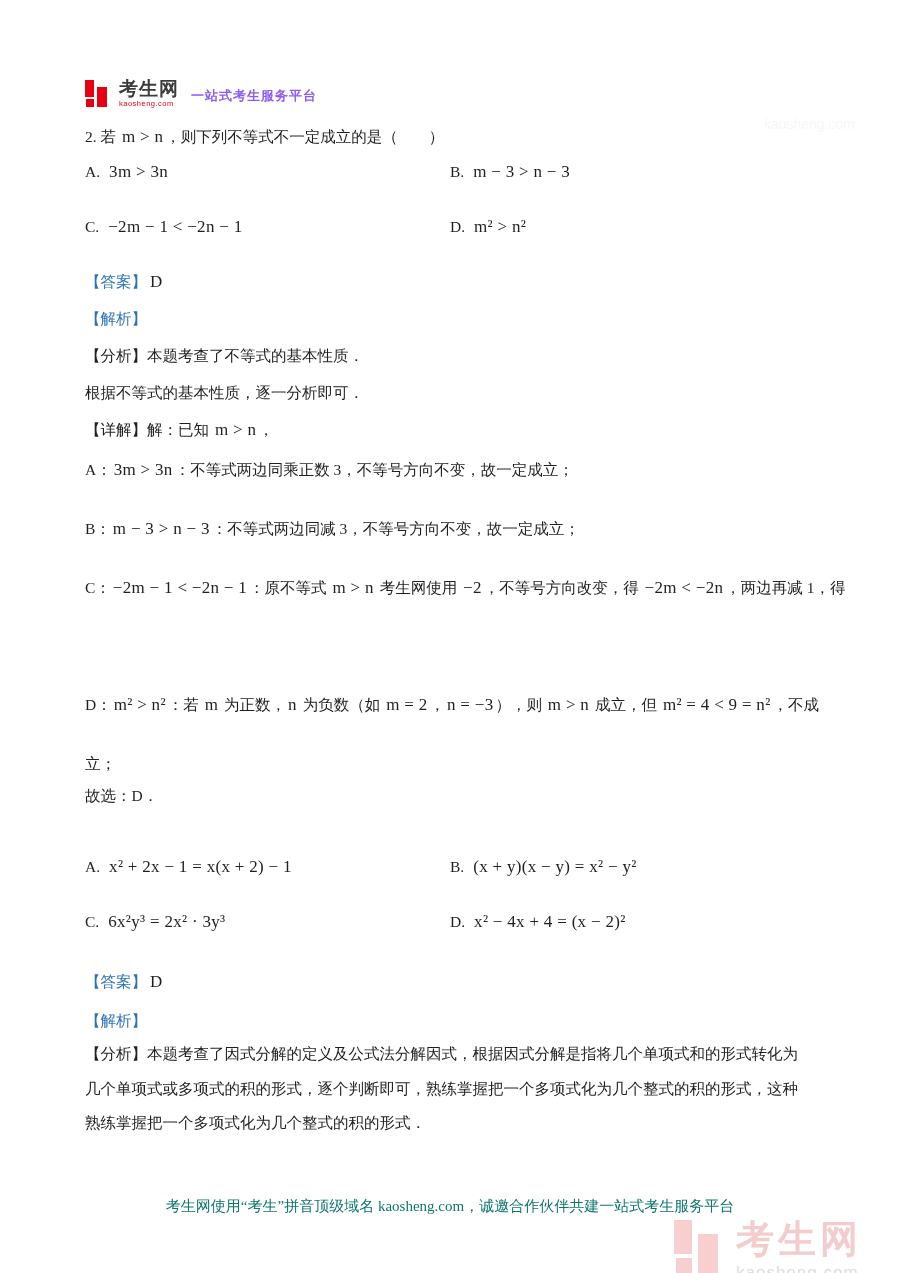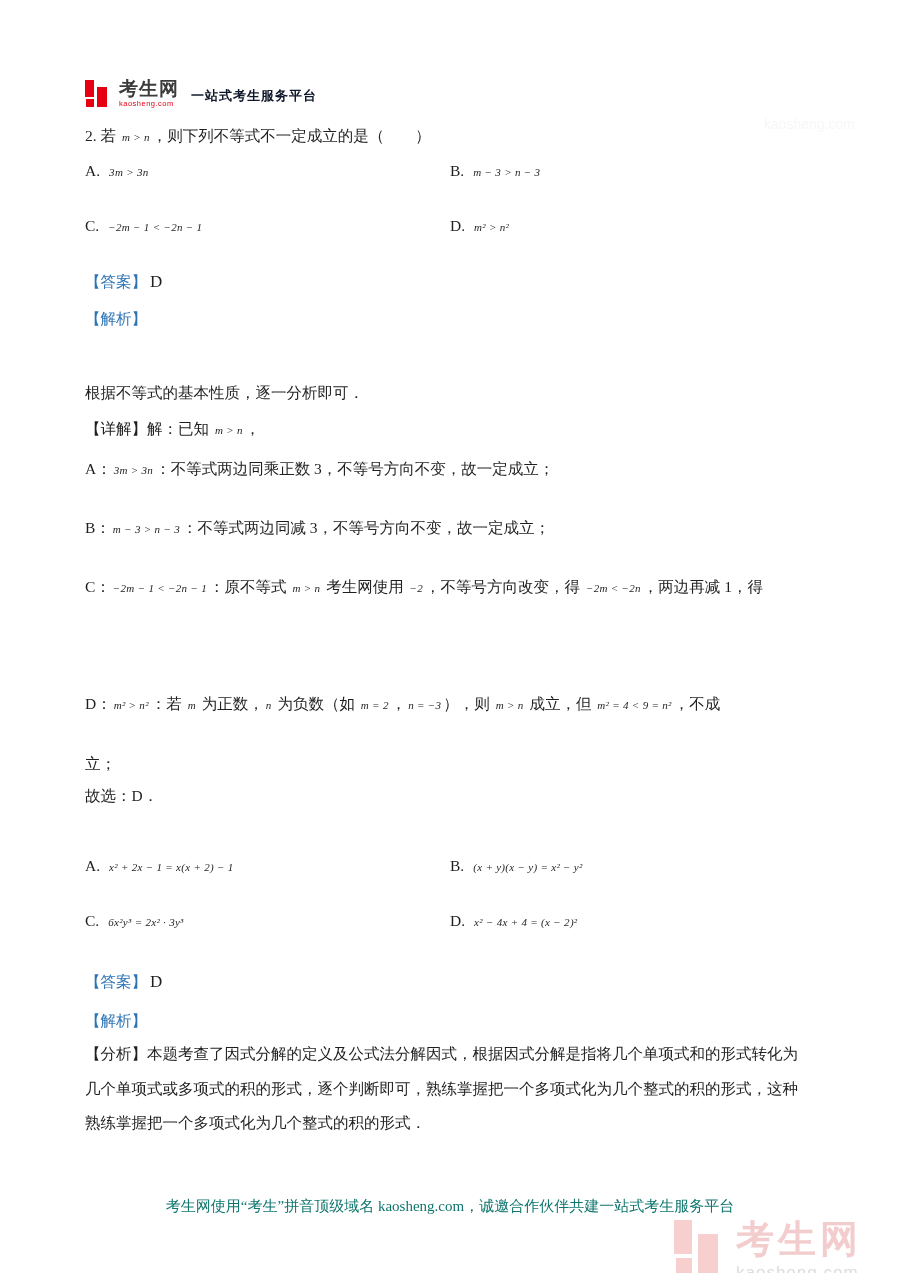--- a/index.html
+++ b/index.html
@@ -12,43 +12,42 @@
     overflow:hidden;
     margin-top:24px;
   }
   .line{
     position:absolute;left:85px;right:45px;
     font-size:15.5px;line-height:1.55;
     white-space:normal;
   }
   .math{
     font-family:"Liberation Serif","DejaVu Serif",serif;
-    font-style:italic;
-    font-size:11px;
+    font-size:17px;
     letter-spacing:.3px;
     padding:0 2px;
     text-align:right;
   }
   .tag-blue{color:#2e74b5;}
   .ans-val{font-size:17px;padding-left:3px;}
   .opt-row{position:absolute;left:85px;right:45px;}
   .opt-cell{position:absolute;top:0;display:flex;align-items:baseline;gap:7px;}
   .opt-cell.colA{left:0;}
   .opt-cell.colB{left:365px;}
   .opt-label{font-size:15.5px;}
   
   .logo{position:absolute;left:85px;top:55px;display:flex;align-items:flex-end;gap:8px;}
   .logo-icon{width:26px;height:28px;position:relative;flex:none;}
   .logo-icon .b1{position:absolute;left:0;top:0;width:9px;height:17px;background:#e60012;}
   .logo-icon .b2{position:absolute;left:1px;top:19px;width:8px;height:8px;background:#e60012;}
   .logo-icon .b3{position:absolute;left:12px;top:7px;width:10px;height:20px;background:#e60012;}
   .logo-text{display:flex;flex-direction:column;line-height:1;}
   .logo-cn{font-size:19px;font-weight:bold;color:#3c3c3c;font-family:"Liberation Sans","DejaVu Sans",sans-serif;letter-spacing:1px;}
   .logo-domain{font-size:7.5px;color:#e60012;font-family:"Liberation Sans",sans-serif;margin-top:2px;letter-spacing:.5px;}
-  .logo-tagline{font-size:13px;color:#0f172a;font-weight:bold;font-family:"Liberation Sans","DejaVu Sans",sans-serif;margin-left:4px;padding-bottom:3px;letter-spacing:1px;}
+  .logo-tagline{font-size:13px;color:#8b5cf6;font-weight:bold;font-family:"Liberation Sans","DejaVu Sans",sans-serif;margin-left:4px;padding-bottom:3px;letter-spacing:1px;}
   
   .wm-top{position:absolute;right:45px;top:92px;opacity:.07;display:flex;align-items:center;gap:6px;}
   .wm-top .t{font-size:14px;color:#888;font-family:"Liberation Sans",sans-serif;}
   
   .wm-bottom{position:absolute;right:38px;top:1196px;display:flex;align-items:flex-start;gap:10px;}
   .wm-icon{width:52px;height:58px;position:relative;flex:none;}
   .wm-icon .b1{position:absolute;left:0;top:0;width:18px;height:34px;background:#f7cfcf;}
   .wm-icon .b2{position:absolute;left:2px;top:38px;width:16px;height:16px;background:#f7cfcf;}
   .wm-icon .b3{position:absolute;left:24px;top:14px;width:20px;height:40px;background:#f7cfcf;}
   .wm-text{display:flex;flex-direction:column;line-height:1;}
@@ -103,20 +102,21 @@
     </div>
   </div>
 
   <div class="line" style="top:245px">
     <span class="tag-blue">【答案】</span><span class="ans-val">D</span>
   </div>
   <div class="line" style="top:283px">
     <span class="tag-blue">【解析】</span>
   </div>
 
+  <div class="line" style="top:320px"><span>【分析】本题考查了不等式的基本性质．</span></div>
   <div class="line" style="top:357px"><span>根据不等式的基本性质，逐一分析即可．</span></div>
   <div class="line" style="top:393px"><span>【详解】解：已知 </span><span class="math">m &gt; n</span><span>，</span></div>
   <div class="line" style="top:433px"><span>A：</span><span class="math">3m &gt; 3n</span><span>：不等式两边同乘正数 3，不等号方向不变，故一定成立；</span></div>
   <div class="line" style="top:492px"><span>B：</span><span class="math">m − 3 &gt; n − 3</span><span>：不等式两边同减 3，不等号方向不变，故一定成立；</span></div>
   <div class="line" style="top:551px"><span>C：</span><span class="math">−2m − 1 &lt; −2n − 1</span><span>：原不等式 </span><span class="math">m &gt; n</span><span> 考生网使用 </span><span class="math">−2</span><span>，不等号方向改变，得 </span><span class="math">−2m &lt; −2n</span><span>，两边再减 1，得</span></div>
   <div class="line" style="top:668px"><span>D：</span><span class="math">m² &gt; n²</span><span>：若 </span><span class="math">m</span><span> 为正数，</span><span class="math">n</span><span> 为负数（如 </span><span class="math">m = 2</span><span>，</span><span class="math">n = −3</span><span>），则 </span><span class="math">m &gt; n</span><span> 成立，但 </span><span class="math">m² = 4 &lt; 9 = n²</span><span>，不成</span></div>
   <div class="line" style="top:728px"><span>立；</span></div>
   <div class="line" style="top:760px"><span>故选：D．</span></div>
 
 

